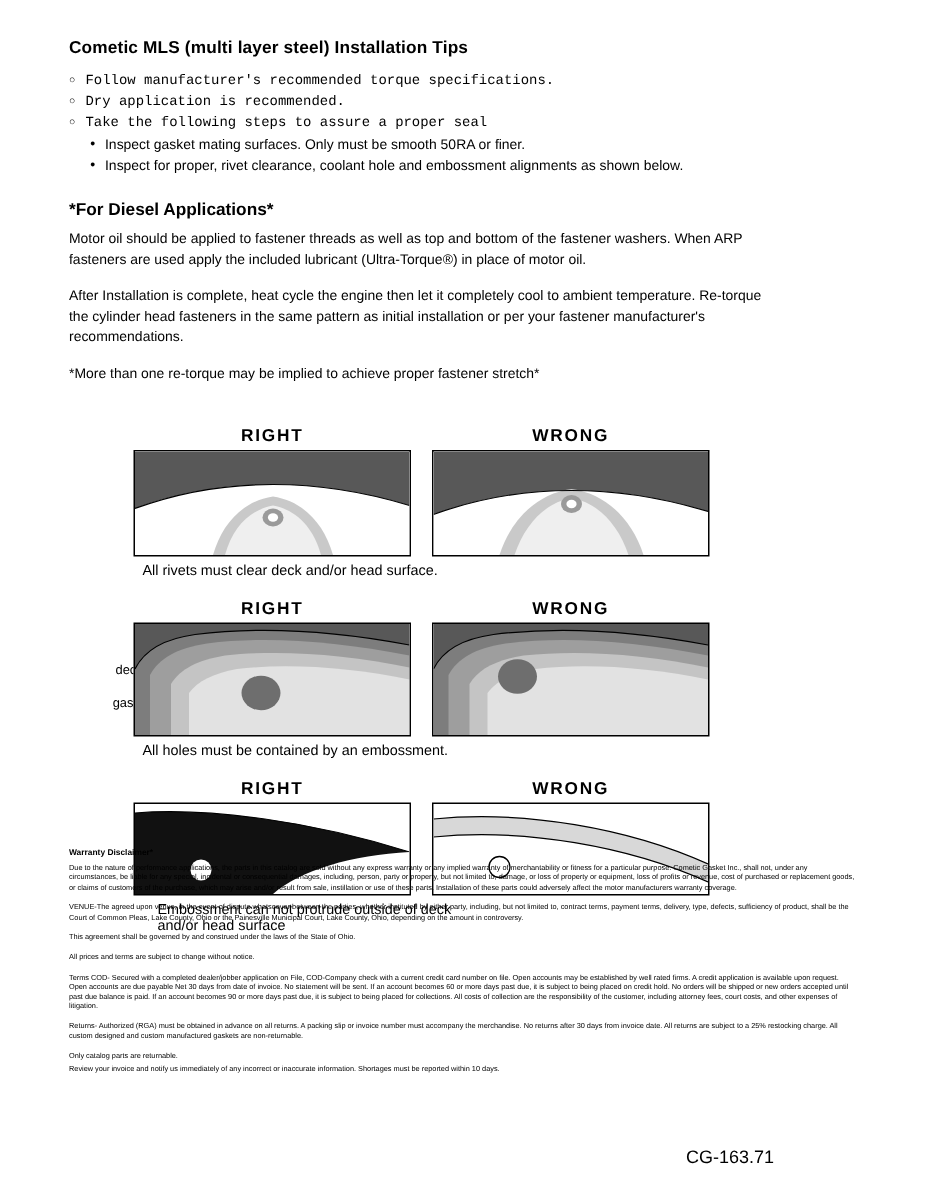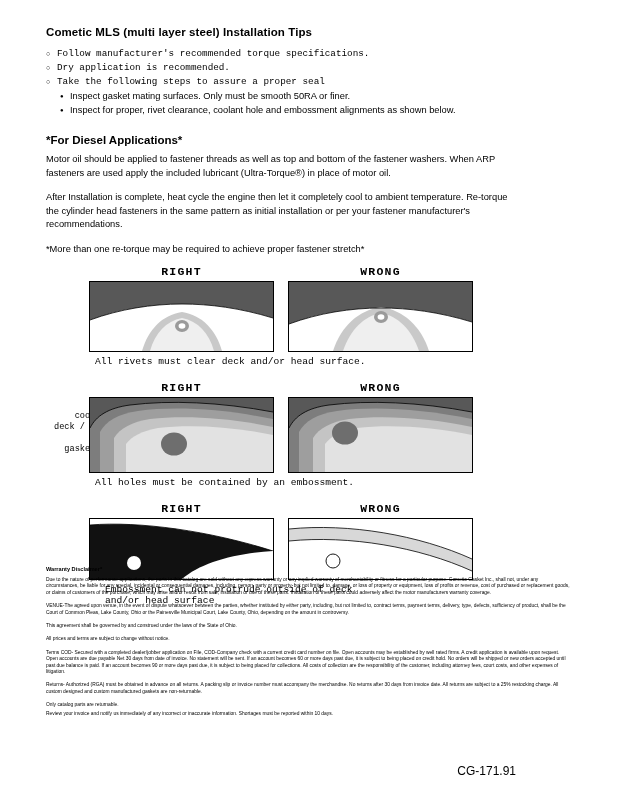--- a/index.html
+++ b/index.html
@@ -74,23 +74,22 @@
   }
   p.para {
     font-size: 9.3px;
     line-height: 13.6px;
     margin: 0 0 11px 0;
   }
   p.para.last {
     margin-bottom: 0;
   }
   .figures {
-    margin-top: 8px;
-    position: relative;
-    font-family: Liberation Mono, monospace;
+    margin-top: 28px;
+    position: relative;
   }
   .fig-row {
     position: relative;
     display: flex;
     justify-content: center;
     gap: 14px;
   }
   .fig-col {
     width: 185px;
   }
@@ -173,21 +172,21 @@
     <li>Take the following steps to assure a proper seal</li>
   </ul>
   <ul class="sub">
     <li>Inspect gasket mating surfaces.  Only must be smooth 50RA or finer.</li>
     <li>Inspect for proper, rivet clearance, coolant hole and embossment alignments as shown below.</li>
   </ul>
 
   <h2 class="subtitle">*For Diesel Applications*</h2>
   <p class="para">Motor oil should be applied to fastener threads as well as top and bottom of the fastener washers.  When ARP fasteners are used apply the included lubricant (Ultra-Torque®) in place of motor oil.</p>
   <p class="para">After Installation is complete, heat cycle the engine then let it completely cool to ambient temperature. Re-torque the cylinder head fasteners in the same pattern as initial installation or per your fastener manufacturer's recommendations.</p>
-  <p class="para last">*More than one re-torque may be required to achieve proper fastener stretch*</p>
+  <p class="para last">*More than one re-torque may be implied to achieve proper fastener stretch*</p>
 
   <div class="figures">
 
     <div class="fig-row">
       <div class="fig-col">
         <div class="fig-label">RIGHT</div>
         <div class="fig-box">
           <svg width="183" height="69" viewBox="0 0 183 69">
             <rect x="0" y="0" width="183" height="69" fill="#ffffff"></rect>
             <path d="M0,0 L183,0 L183,36 C150,26 120,22 92,22 C62,22 30,27 0,38 Z" fill="#585858"></path>
@@ -298,14 +297,14 @@
     <p>Due to the nature of performance applications, the parts in this catalog are sold without any express warranty or any implied warranty of merchantability or fitness for a particular purpose.  Cometic Gasket Inc., shall not, under any circumstances, be liable for any special, incidental or consequential damages, including, person, party or property, but not limited to, damage, or loss of property or equipment, loss of profits or revenue, cost of purchased or replacement goods, or claims of customers of the purchase, which may arise and/or result from sale, instillation or use of these parts.  Installation of these parts could adversely affect the motor manufacturers warranty coverage.</p>
     <p>VENUE-The agreed upon venue, in the event of dispute whatsoever between the parties, whether instituted by either party, including, but not limited to, contract terms, payment terms, delivery, type, defects, sufficiency of product, shall be the Court of Common Pleas, Lake County, Ohio or the Painesville Municipal Court, Lake County, Ohio, depending on the amount in controversy.</p>
     <p>This agreement shall be governed by and construed under the laws of the State of Ohio.</p>
     <p>All prices and terms are subject to change without notice.</p>
     <p>Terms COD- Secured with a completed dealer/jobber application on File, COD-Company check with a current credit card number on file.  Open accounts may be established by well rated firms.  A credit application is available upon request.  Open accounts are due payable Net 30 days from date of invoice.  No statement will be sent.  If an account becomes 60 or more days past due, it is subject to being placed on credit hold.  No orders will be shipped or new orders accepted until past due balance is paid.  If an account becomes 90 or more days past due, it is subject to being placed for collections.  All costs of collection are the responsibility of the customer, including attorney fees, court costs, and other expenses of litigation.</p>
     <p>Returns- Authorized (RGA) must be obtained in advance on all returns.  A packing slip or invoice number must accompany the merchandise.  No returns after 30 days from invoice date.  All returns are subject to a 25% restocking charge.  All custom designed and custom manufactured gaskets are non-returnable.</p>
     <p style="margin-bottom:2px;">Only catalog parts are returnable.</p>
     <p>Review your invoice and notify us immediately of any incorrect or inaccurate information.  Shortages must be reported within 10 days.</p>
   </div>
 
-  <div class="doc-code">CG-171.91</div>
+  <div class="doc-code">CG-163.71</div>
 </div>
 
 </body></html>

